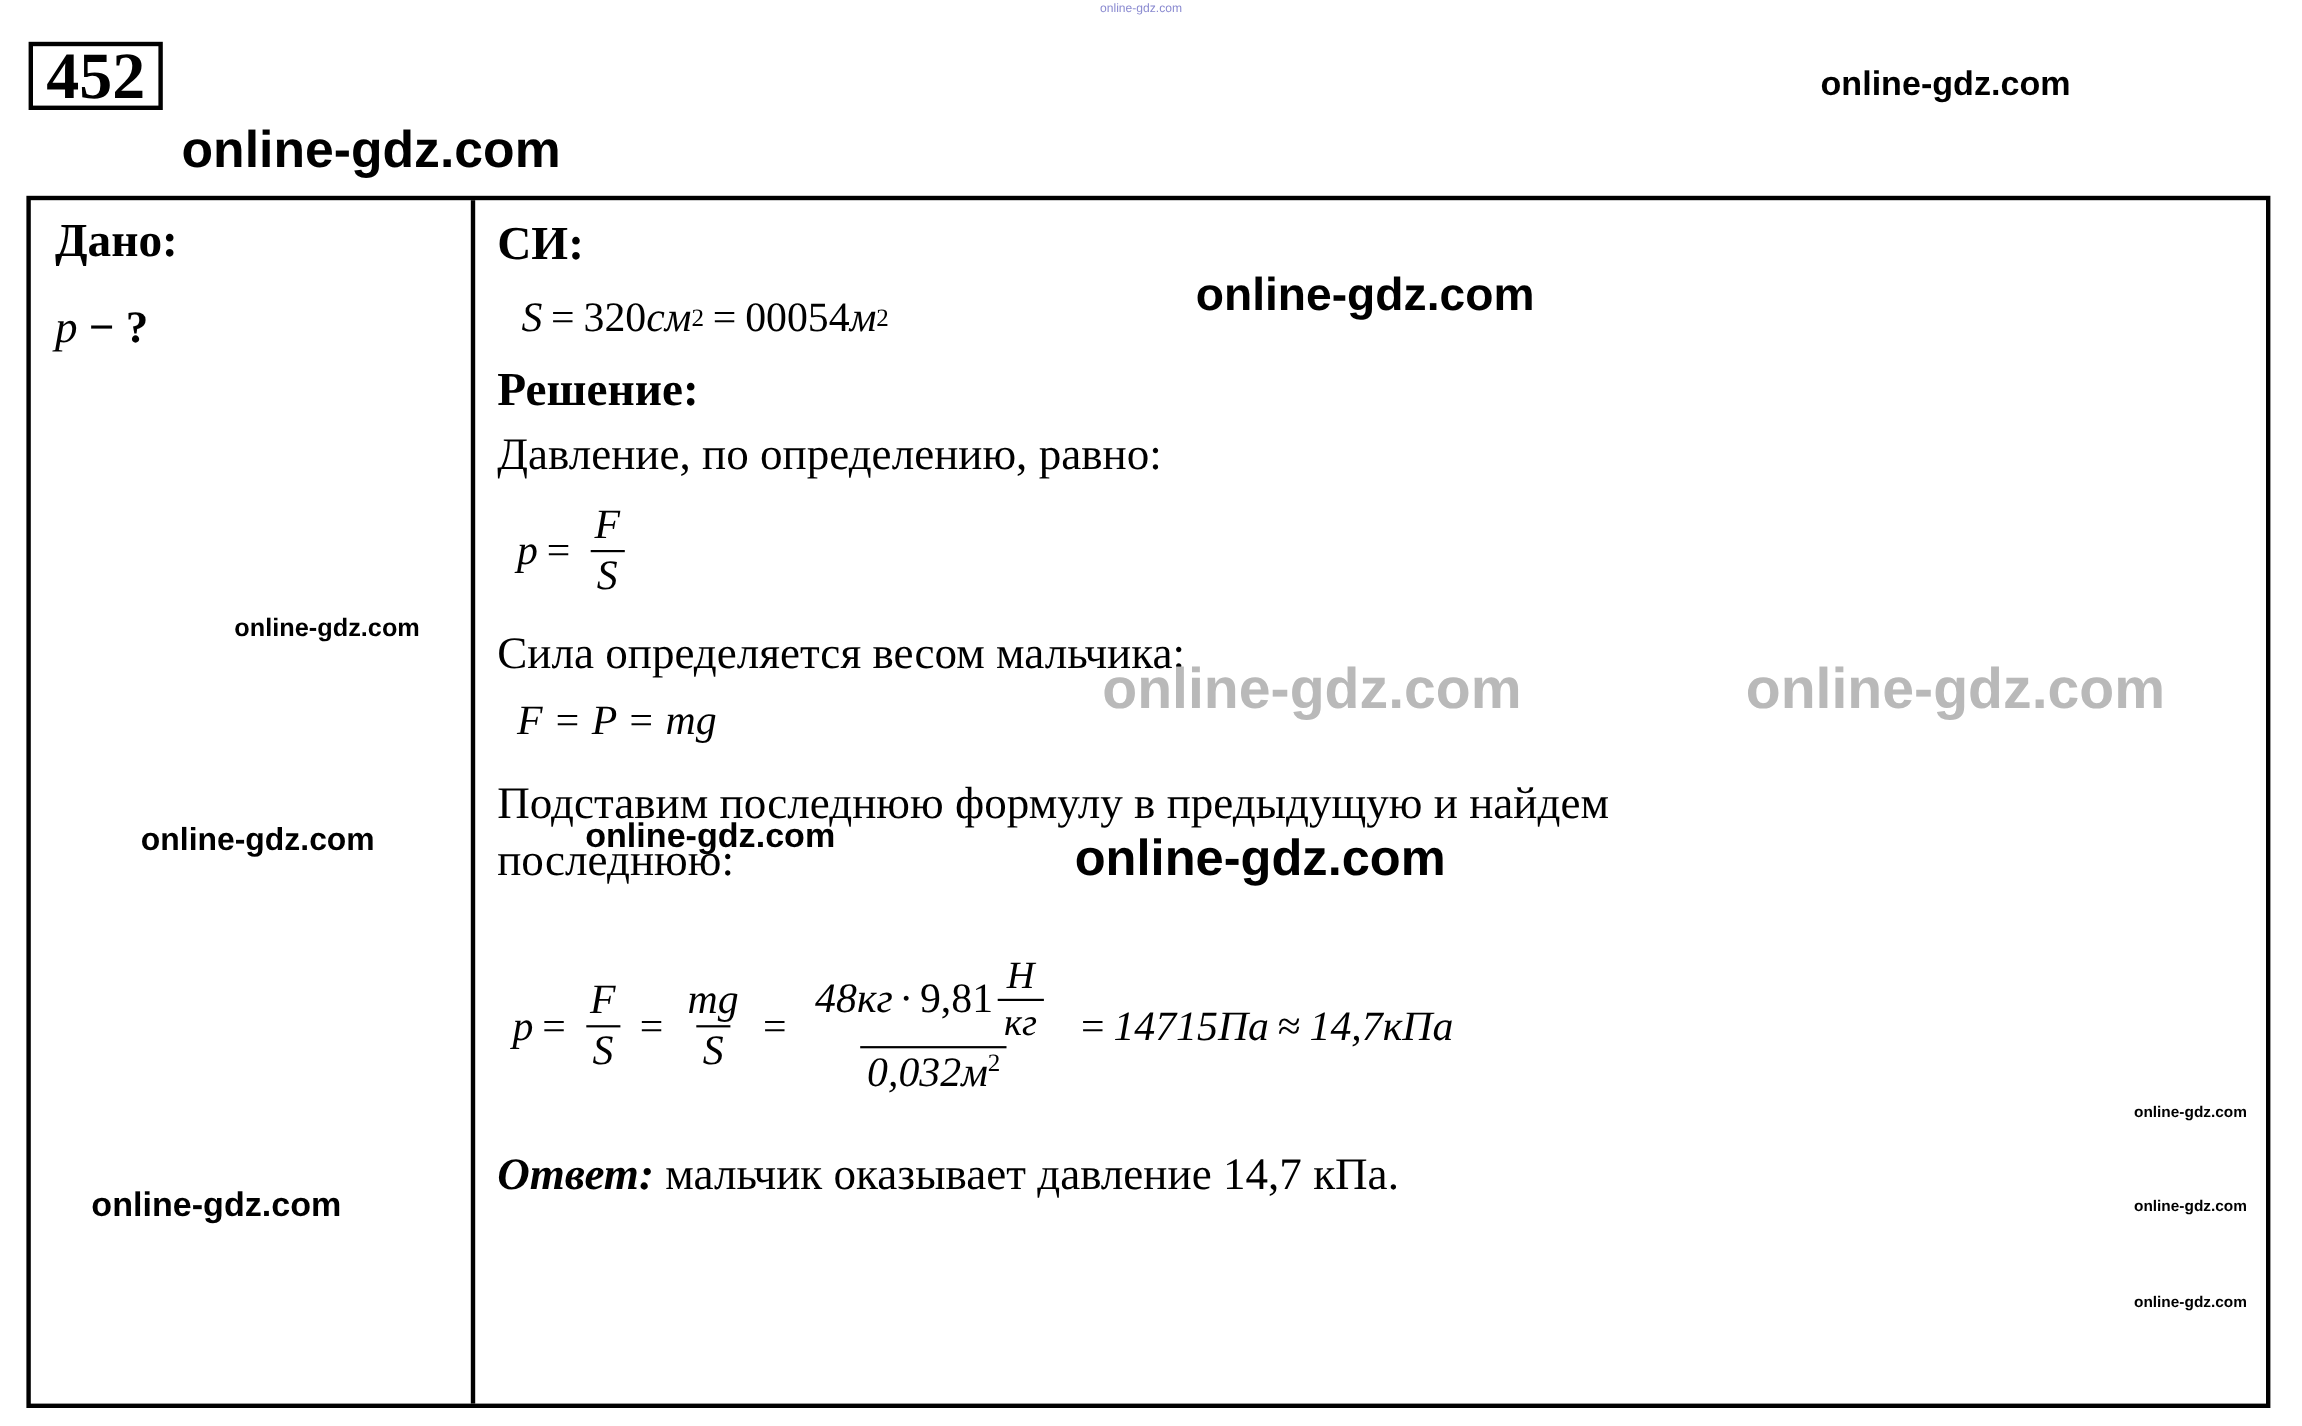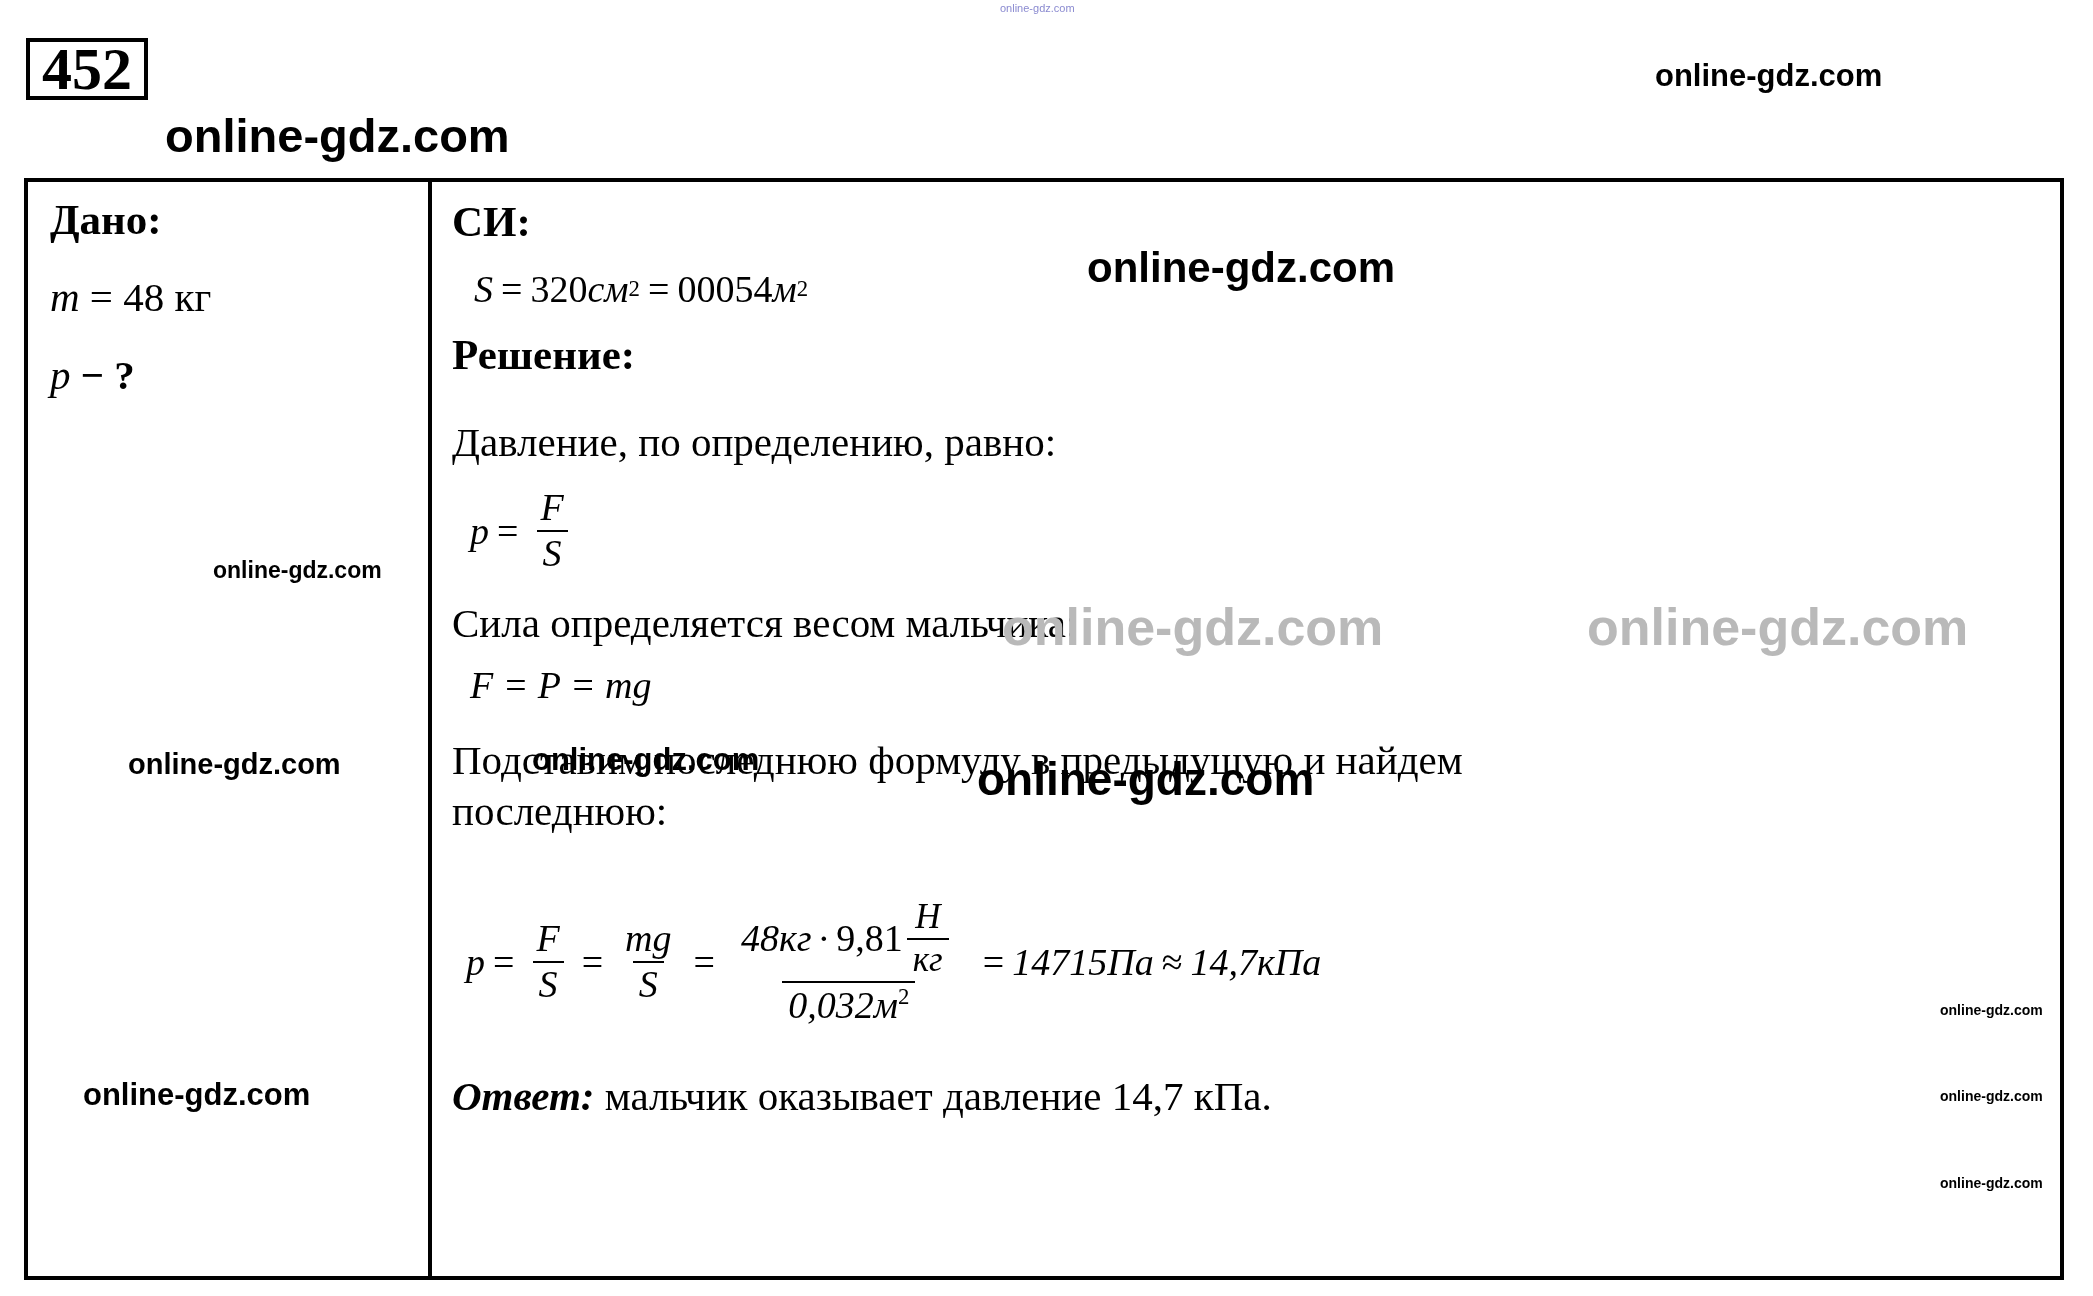--- a/index.html
+++ b/index.html
@@ -158,24 +158,20 @@
 
 <div class="wm" style="left:165px; top:108px; font-size:47px;">online-gdz.com</div>
 
 <div id="ex-number">452</div>
 
 <div id="solution-table">
 
   <div id="given-cell">
     <div class="head-bold">Дано:</div>
 
-    <div class="given-line">
-      <i>m</i>
-      <span>= 48 кг</span>
-    </div>
 
 
     <div class="given-line">
       <i>p</i>
       <span style="font-weight:bold;">− ?</span>
     </div>
 
     <div class="wm-xsmall abs" style="left:185px; top:375px; font-size:23px;">online-gdz.com</div>
 
     <div class="wm-xsmall abs" style="left:100px; top:566px; font-size:29px;">online-gdz.com</div>
@@ -196,21 +192,21 @@
         <sup>2</sup>
       <span class="op">=</span>
       <span style="font-style:normal;">00054</span>
       <span>м</span>
         <sup>2</sup>
     </div>
     <div class="wm abs" style="left:655px; top:62px; font-size:42px;">online-gdz.com</div>
 
     <div class="head-bold" style="margin-top:20px;">Решение:</div>
 
-    <div class="body-text" style="margin-top:38px;">Давление, по определению, равно:</div>
+    <div class="body-text" style="margin-top:8px;">Давление, по определению, равно:</div>
 
     
     <div class="math" style="margin-top:20px; margin-left:18px; font-size:38px;">
       <span>p</span>
       <span class="op">=</span>
       <span class="frac">
         <span class="num">F</span>
         <span class="den">S</span>
       </span>
     </div>

